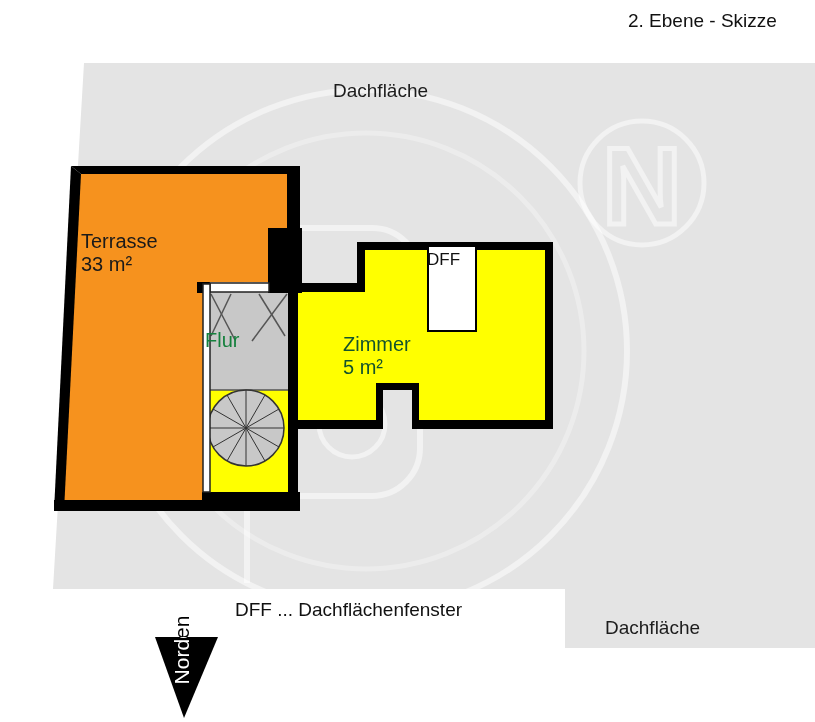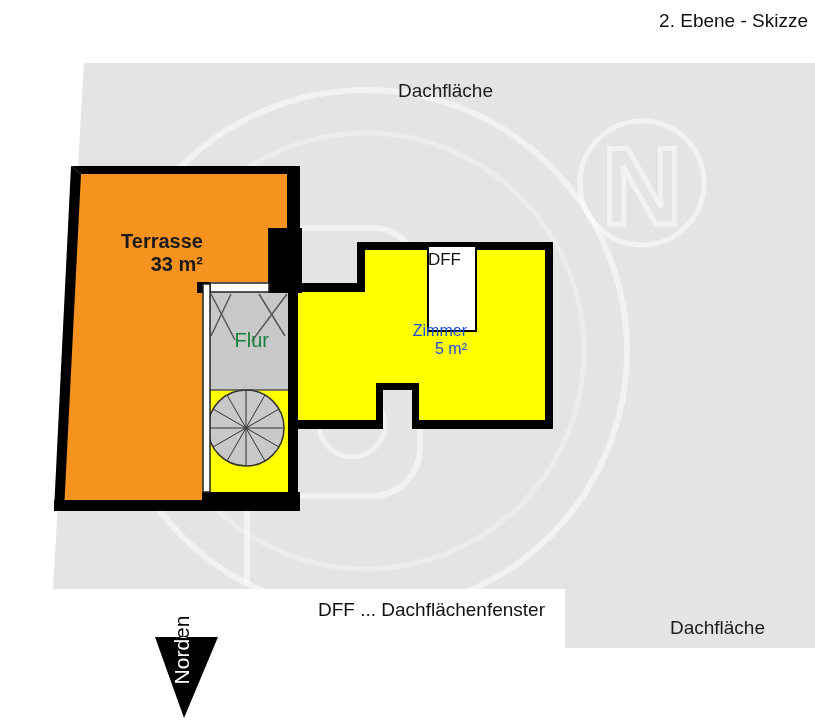--- a/index.html
+++ b/index.html
@@ -1,26 +1,26 @@
 <!DOCTYPE html>
 <html><head>
 <meta charset="utf-8">
 <style>
   html,body{margin:0;padding:0;background:#ffffff;}
   body{width:815px;height:722px;position:relative;overflow:hidden;
        font-family:"Liberation Sans", sans-serif;}
   #stage{position:absolute;left:0;top:0;width:815px;height:722px;}
   svg{position:absolute;left:0;top:0;}
-  .lbl{position:absolute;color:#111;text-align:right;line-height:1.12;
+  .lbl{position:absolute;color:#111;text-align:left;line-height:1.12;
        font-family:"Liberation Sans", sans-serif;white-space:nowrap;}
   .title{left:628px;top:10px;width:180px;font-size:19px;}
   .dach-top{left:333px;top:80px;width:160px;font-size:19px;color:#1c1c1c;}
-  .terrasse{left:81px;top:230px;width:122px;font-size:20px;color:#1a1a1a;line-height:1.15;font-weight:bold;}
+  .terrasse{left:81px;top:230px;width:122px;font-size:20px;color:#1a1a1a;line-height:1.15;}
   .flur{left:205px;top:329px;width:64px;font-size:20px;color:#15803d;}
-  .zimmer{left:343px;top:322px;width:124px;font-size:16px;color:#1d4ed8;line-height:1.15;}
+  .zimmer{left:343px;top:333px;width:124px;font-size:20px;color:#14532d;line-height:1.15;}
   .dff-lbl{left:427px;top:250px;width:34px;font-size:17px;}
   .legend{left:235px;top:599px;width:310px;font-size:19px;}
   .dach-bottom{left:605px;top:617px;width:160px;font-size:19px;color:#1c1c1c;}
 </style>
 </head>
 <body>
 
 <div id="stage">
 
   <svg width="815" height="722" viewBox="0 0 815 722">

